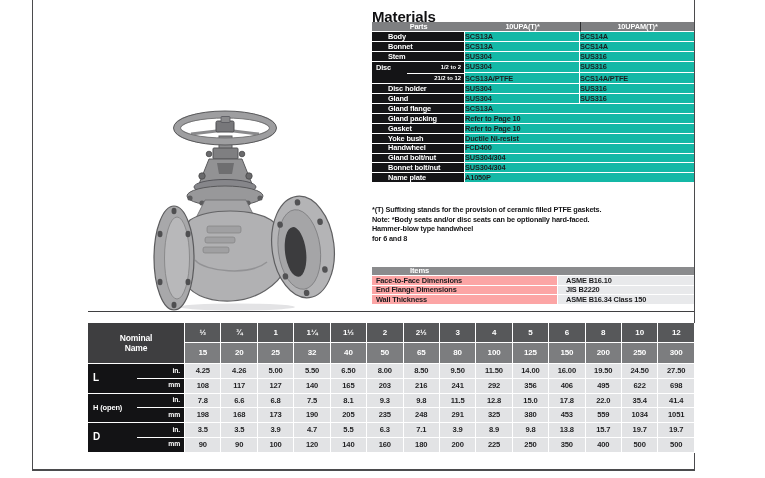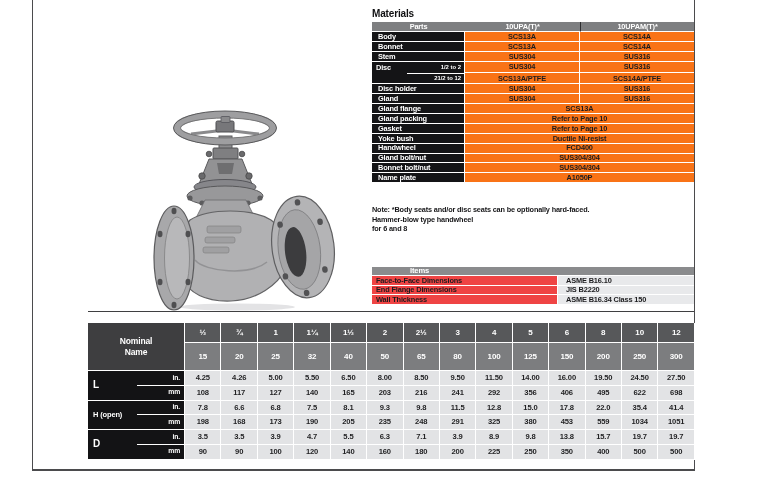--- a/index.html
+++ b/index.html
@@ -8,58 +8,58 @@
   .page *{box-sizing:border-box;}
 
   
   .vline{position:absolute;top:0;width:1.5px;height:470px;background:#4b4b4d;}
   .vline.left{left:31.5px;}
   .vline.right{left:693.5px;}
   .hline{position:absolute;background:#4b4b4d;}
   .hline.bottom{left:31.5px;top:469px;width:663.5px;height:1.6px;}
   .hline.sep{left:88px;top:310.6px;width:606px;height:1.7px;background:#3f3f41;}
 
-  .mat-title{position:absolute;left:372px;top:8px;font-size:10px;font-weight:700;color:#101012;}
+  .mat-title{position:absolute;left:372px;top:8px;font-size:15px;font-weight:700;color:#101012;}
 
   table{border-collapse:separate;border-spacing:0;table-layout:fixed;position:absolute;}
 
   
   .mat{left:372px;top:22px;width:322px;}
   .mat th,.mat td{padding:0;height:9.9px;font-size:7.4px;font-weight:700;line-height:1;
       border-bottom:1.5px solid #fff;overflow:hidden;white-space:nowrap;}
   .mat th{background:#7e7f81;color:#fff;text-align:center;height:10.4px;}
   .mat th.v2h{border-left:1.5px solid #2e2e30;}
-  .mat td.lbl{background:#141416;color:#fff;text-align:left;padding-left:6px;border-right:1.5px solid #fff;}
-  .mat td.val{background:#f97316;color:#1c1c1e;text-align:center;}
+  .mat td.lbl{background:#141416;color:#fff;text-align:left;padding-left:16px;border-right:1.5px solid #fff;}
+  .mat td.val{background:#14b8a6;color:#1c1c1e;text-align:left;}
   .mat td.v1{border-right:1.5px solid #fff;}
   .mat td.disc{padding-left:0;}
   .dr{display:flex;justify-content:space-between;align-items:center;height:11.4px;padding:0 3px 0 4px;}
   .dr2{height:9.9px;margin-left:38%;border-top:1.5px solid #fff;justify-content:flex-end;}
   .dsub{font-size:5.9px;letter-spacing:0;}
 
   .notes{position:absolute;left:372px;top:205px;width:310px;font-size:7.3px;font-weight:700;
       color:#161618;line-height:9.7px;}
 
   
   .itm{left:372px;top:267px;width:322px;}
   .itm th{background:#8a8b8d;color:#fff;text-align:left;padding:0 0 0 38px;font-size:7.6px;
       font-weight:700;height:9px;line-height:1;border-bottom:1.5px solid #fff;}
   .itm td{padding:0;height:9.5px;font-size:7.4px;font-weight:700;line-height:1;
       border-bottom:1.5px solid #fff;overflow:hidden;white-space:nowrap;}
-  .itm td.lbl2{background:#ef4444;color:#1c1c1e;padding-left:4px;border-right:1.5px solid #fff;}
+  .itm td.lbl2{background:#fca5a5;color:#1c1c1e;padding-left:4px;border-right:1.5px solid #fff;}
   .itm td.val2{background:#e8e9eb;color:#1c1c1e;padding-left:8px;}
 
   
   .dim{left:88px;top:323px;width:607px;}
   .dim td{padding:0;font-weight:700;line-height:1;border-bottom:1.5px solid #fff;
       border-right:1.5px solid #fff;overflow:hidden;white-space:nowrap;}
   .dim td.corner{background:#3e3e40;color:#fff;text-align:center;font-size:8.5px;}
   .dim td.corner div{line-height:1.2;}
   .dim td.h1{background:#57585a;color:#fff;text-align:center;font-size:8px;height:20px;}
-  .dim td.h2{background:#7c7d7f;color:#fff;text-align:center;font-size:8px;height:28px;}
+  .dim td.h2{background:#7c7d7f;color:#fff;text-align:center;font-size:8px;height:21px;}
   .dim td.grp{background:#131315;color:#fff;text-align:left;padding-left:5px;border-right:none;font-size:10px;}
   .dim td.grp.small{font-size:7.5px;margin-left:22px;}
   .dim td.unit{background:#131315;color:#fff;text-align:right;padding-right:4px;font-size:6.8px;height:14.8px;}
   .dim td.d{background:#e2e3e5;color:#1f1f21;text-align:center;font-size:7.6px;height:14.8px;}
 
   .valve{position:absolute;left:145px;top:110px;width:195px;height:202px;}
 </style>
 </head>
 <body>
 
@@ -212,20 +212,21 @@
           <td class="val" colspan="2">SUS304/304</td>
         </tr>
         <tr>
           <td class="lbl">Name plate</td>
           <td class="val" colspan="2">A1050P</td>
         </tr>
       </tbody>
   </table>
 
   <div class="notes">
+    <div>*(T) Suffixing stands for the provision of ceramic filled PTFE gaskets.</div>
     <div>Note: *Body seats and/or disc seats can be optionally hard-faced.</div>
     <div>Hammer-blow type handwheel</div>
     <div>for 6 and 8</div>
   </div>
 
   <table id="items-table" class="itm">
     <colgroup>
         <col style="width:186px">
         <col style="width:136px">
       </colgroup>

